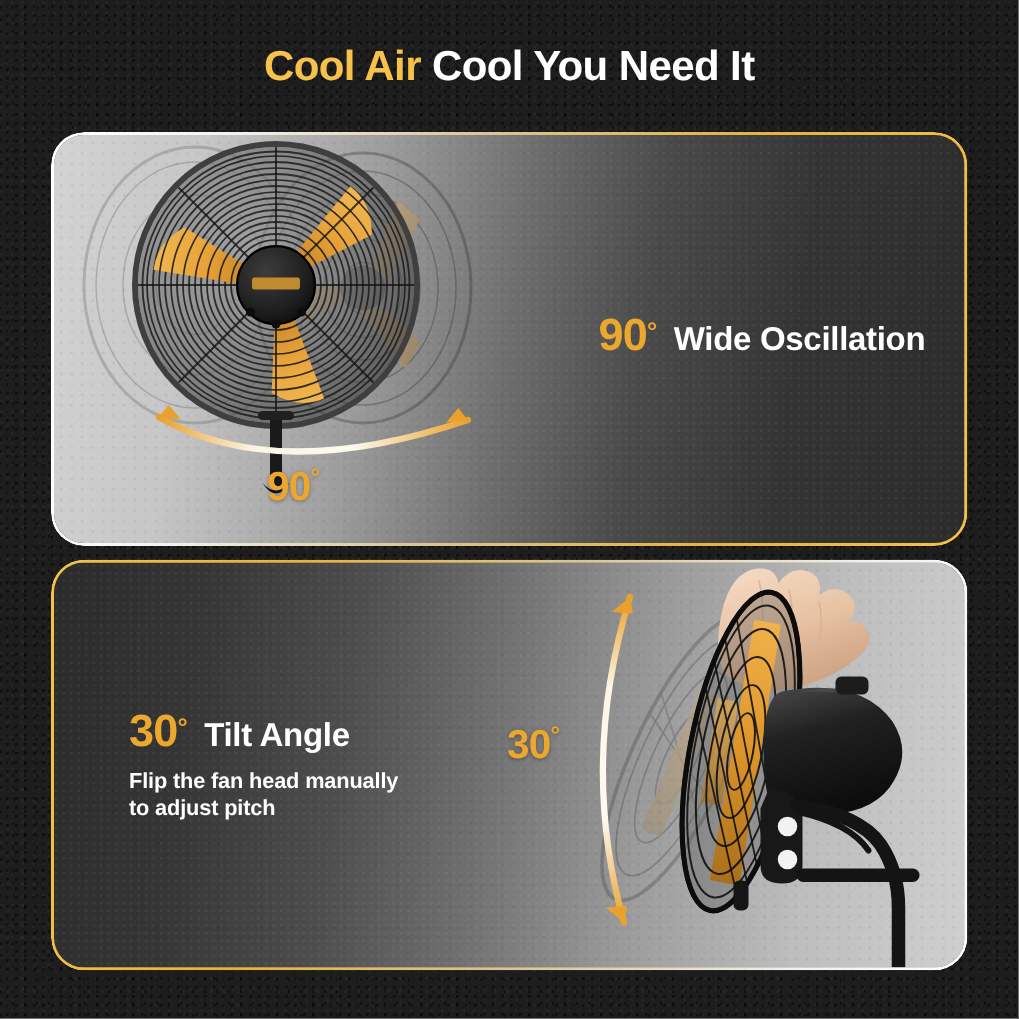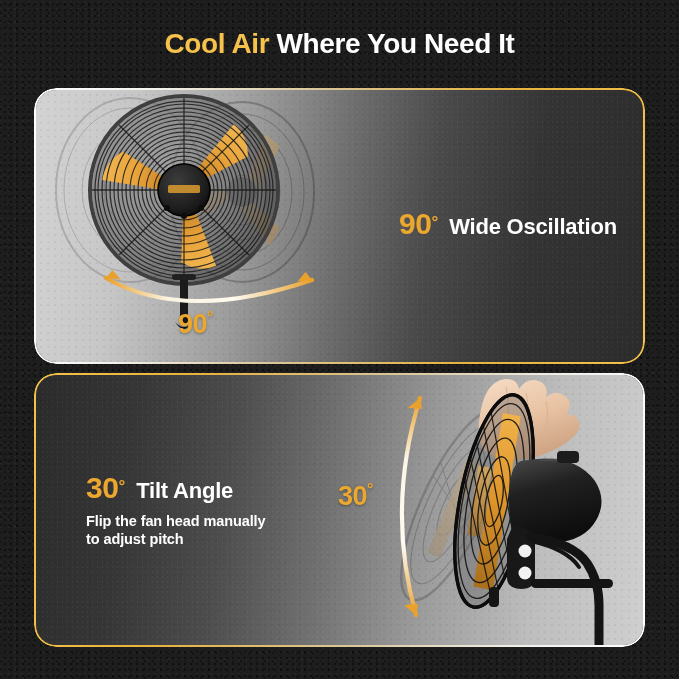--- a/index.html
+++ b/index.html
@@ -135,21 +135,21 @@
   svg { display: block; overflow: visible; }
   .abs-svg { position: absolute; top:0; left:0; }
 </style>
 </head>
 <body>
 
 <div id="stage">
 
   <div class="heading">
     <span class="gold">Cool Air</span>
-    <span class="white">Where You Need It</span>
+    <span class="white">Cool You Need It</span>
   </div>
 
   <div class="panel panel-1">
     <div class="panel-bg"></div>
     <div class="grain"></div>
 
     <div class="panel-inner">
 
       <svg class="abs-svg" width="611" height="276" viewBox="0 0 611 276">
         <defs>

